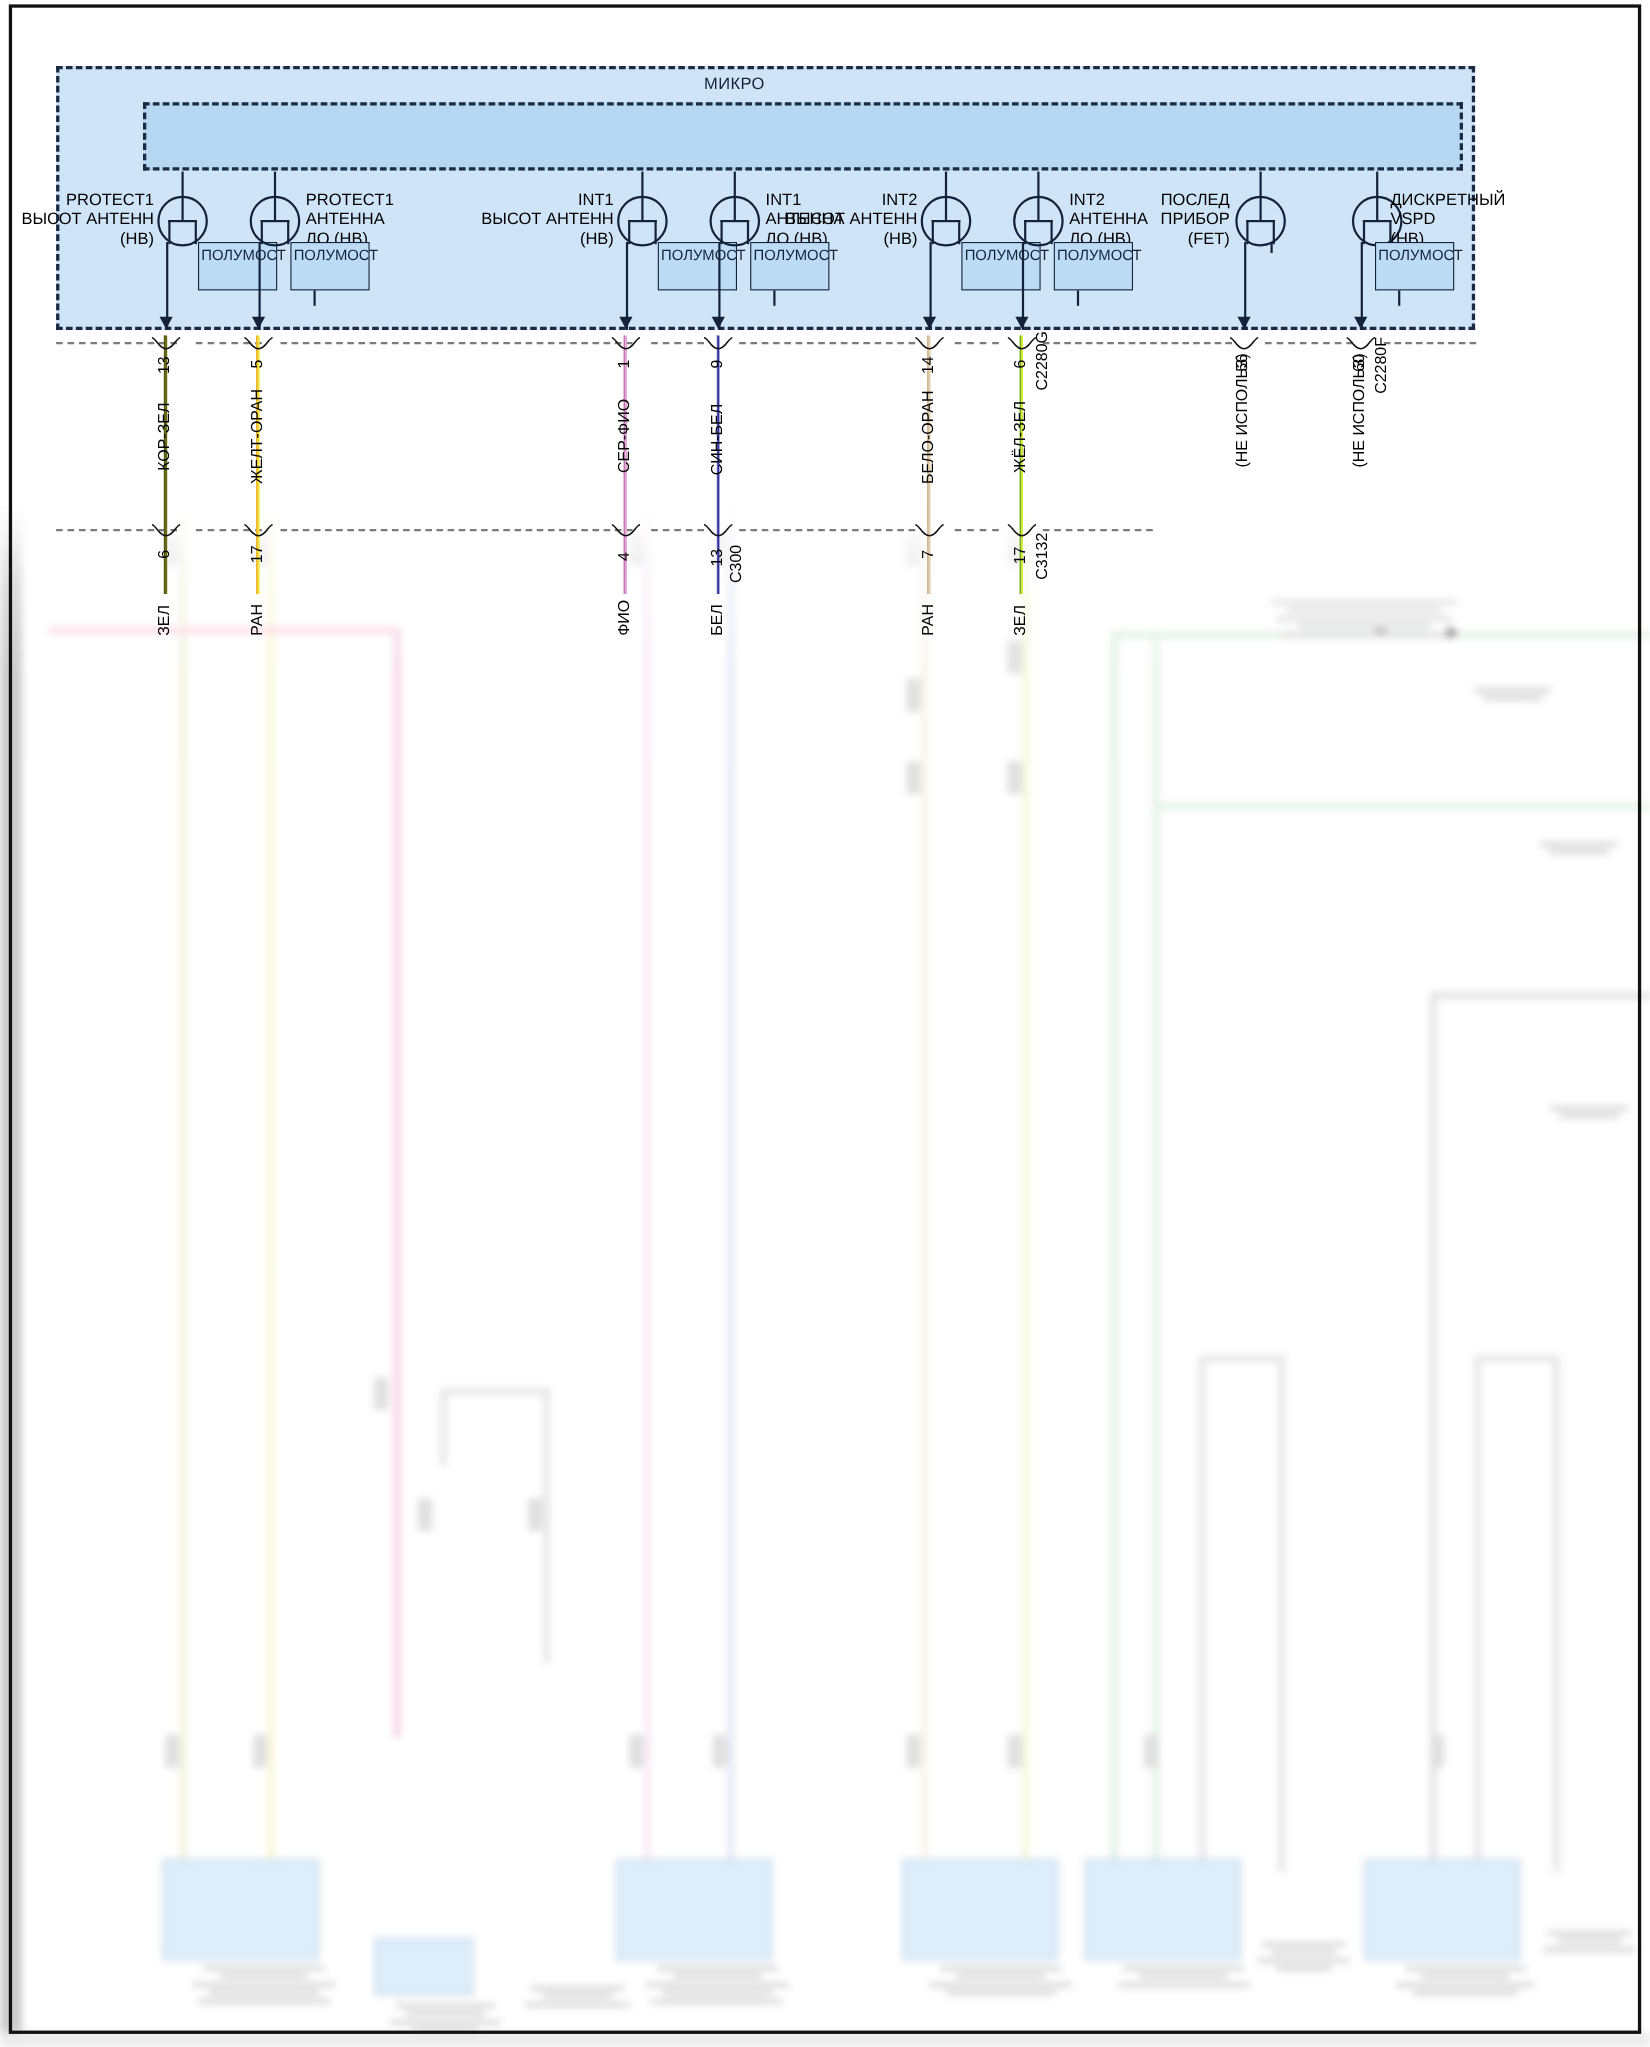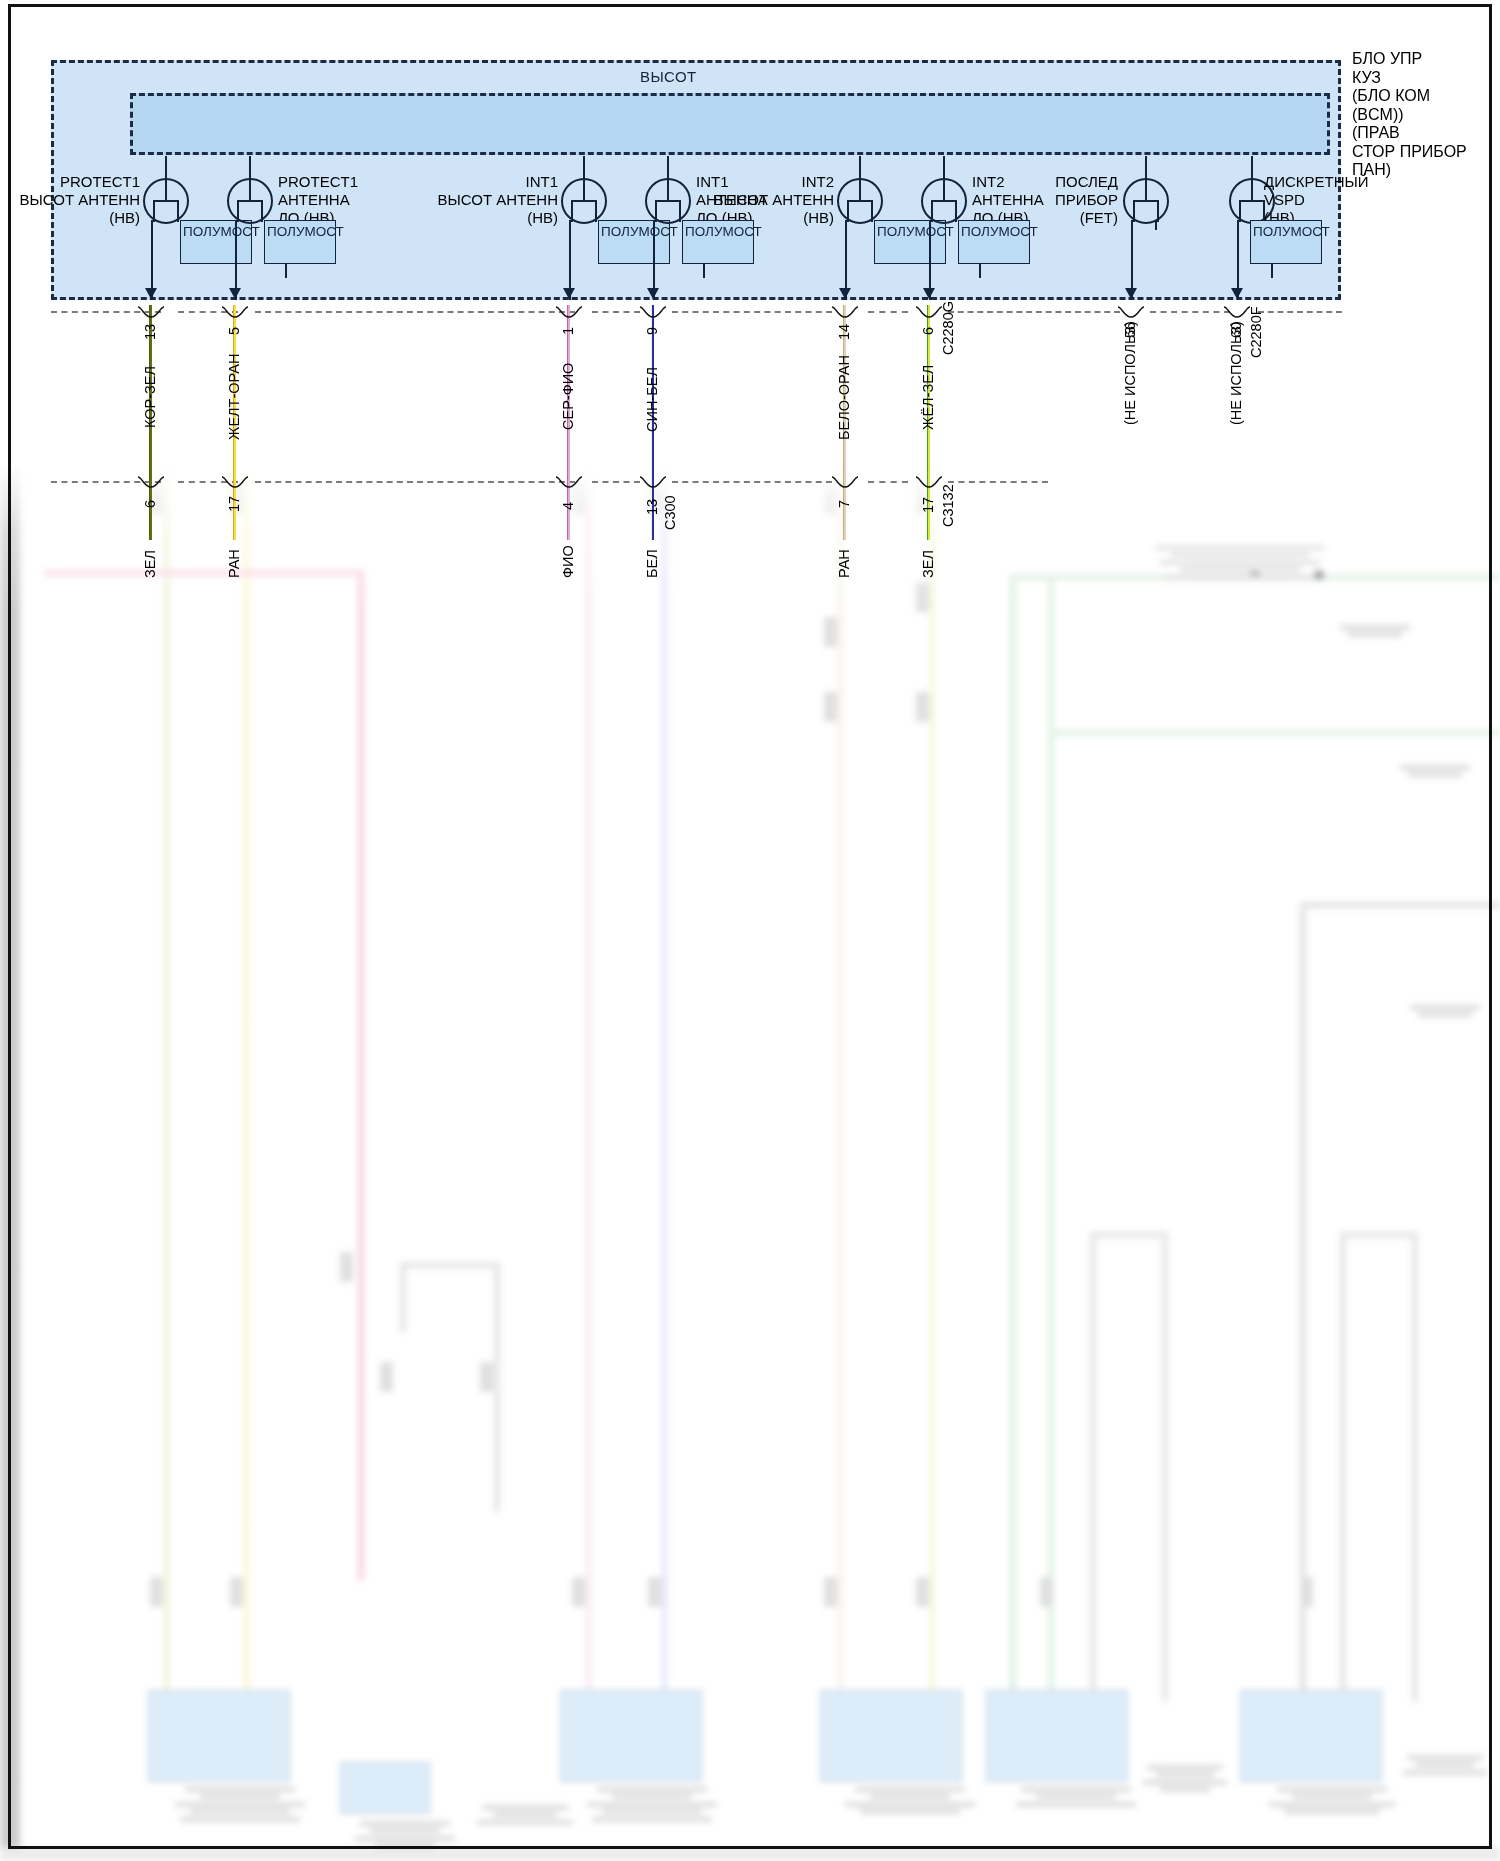--- a/index.html
+++ b/index.html
@@ -213,31 +213,22 @@
       <div class="lbottombar"></div>
       <div class="lfooter">&nbsp;</div>
     </div>
     <div id="lowerfade"></div>
   </div>
 
   <div class="frame"></div>
 
   <div class="bcm-outer"></div>
   <div class="bcm-inner"></div>
-  <div class="micro-label">ВЫСОТ</div>
-
-  <div class="bcm-title">
-    <div>БЛО УПР</div>
-    <div>КУЗ</div>
-    <div>(БЛО КОМ</div>
-    <div>(BCM))</div>
-    <div>(ПРАВ</div>
-    <div>СТОР ПРИБОР</div>
-    <div>ПАН)</div>
-  </div>
+  <div class="micro-label">МИКРО</div>
+
 
   <div class="drv" style="left:0;top:0;">
     <div class="stem" style="left:165px;top:156px;height:24px;"></div>
     <div class="tsym" style="left:143px;top:178px;">
       <i style="left:20px;top:-1px;width:2px;height:22px;"></i>
       <i style="left:8px;top:20px;width:26px;height:2px;"></i>
       <i style="left:8px;top:20px;width:2px;height:22px;"></i>
       <i style="left:32px;top:20px;width:2px;height:22px;"></i>
     </div>
     <div class="pinlbl r" style="left:0px;top:173px;width:140px;">

